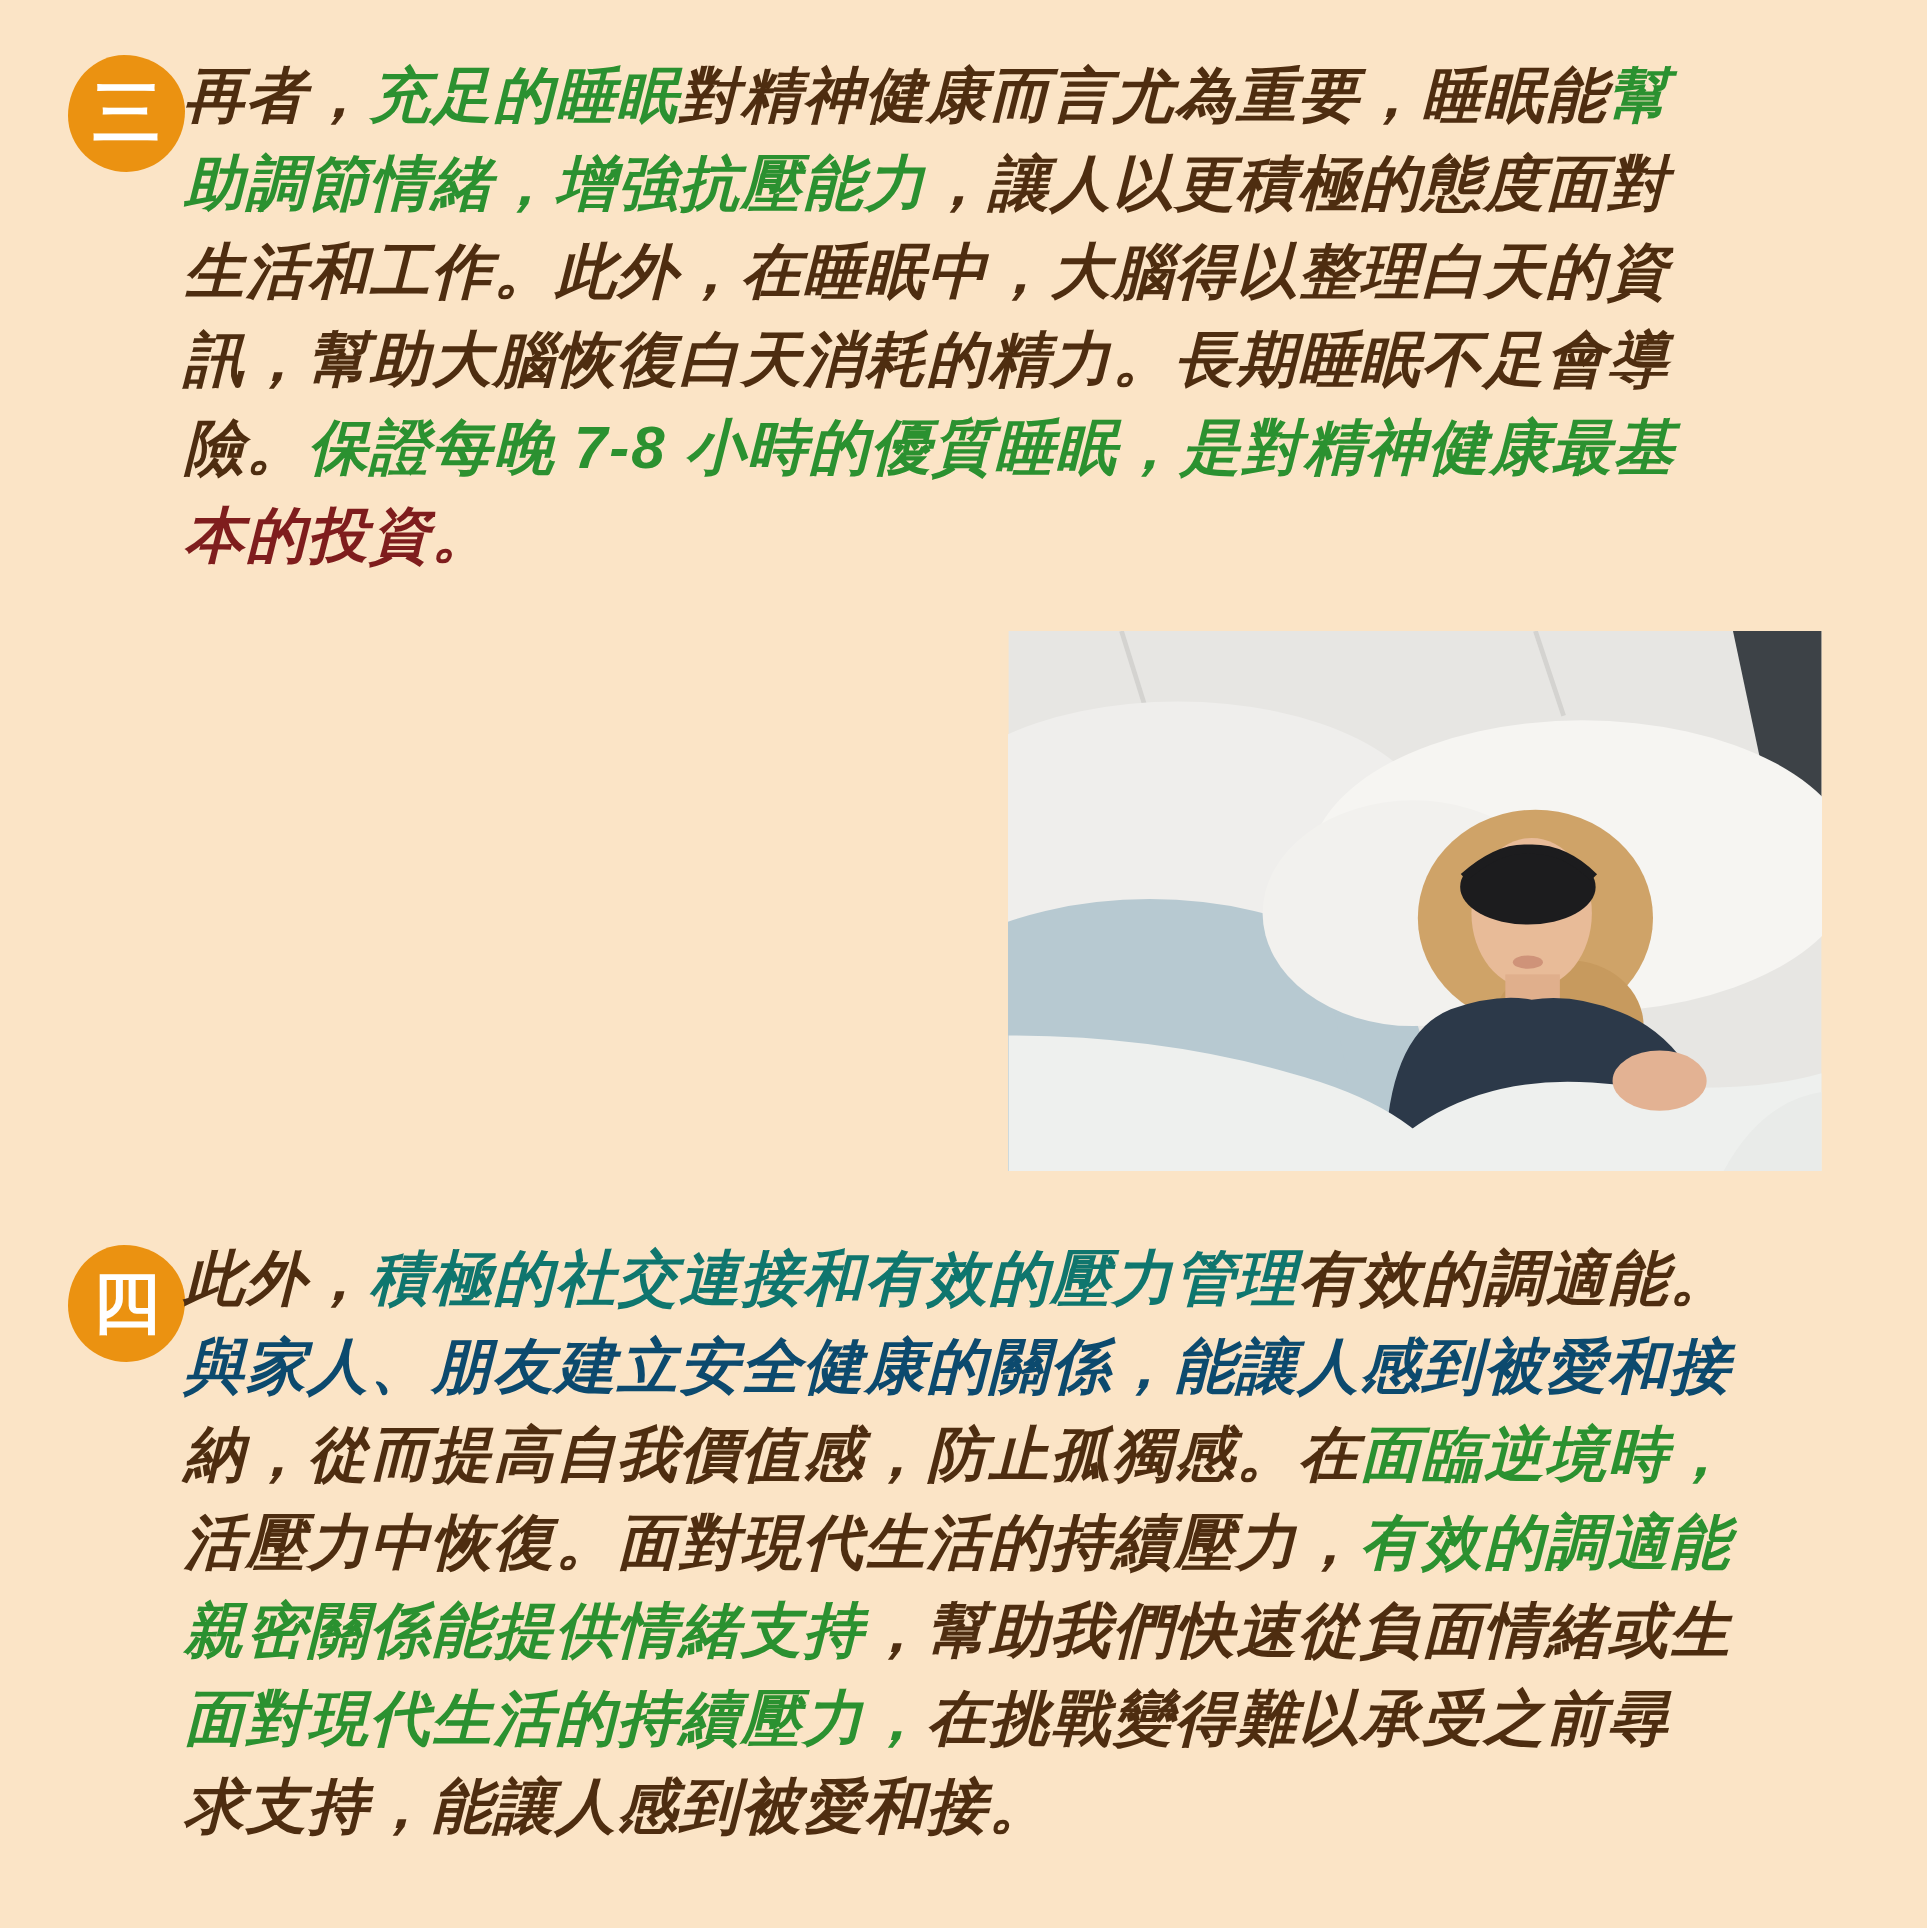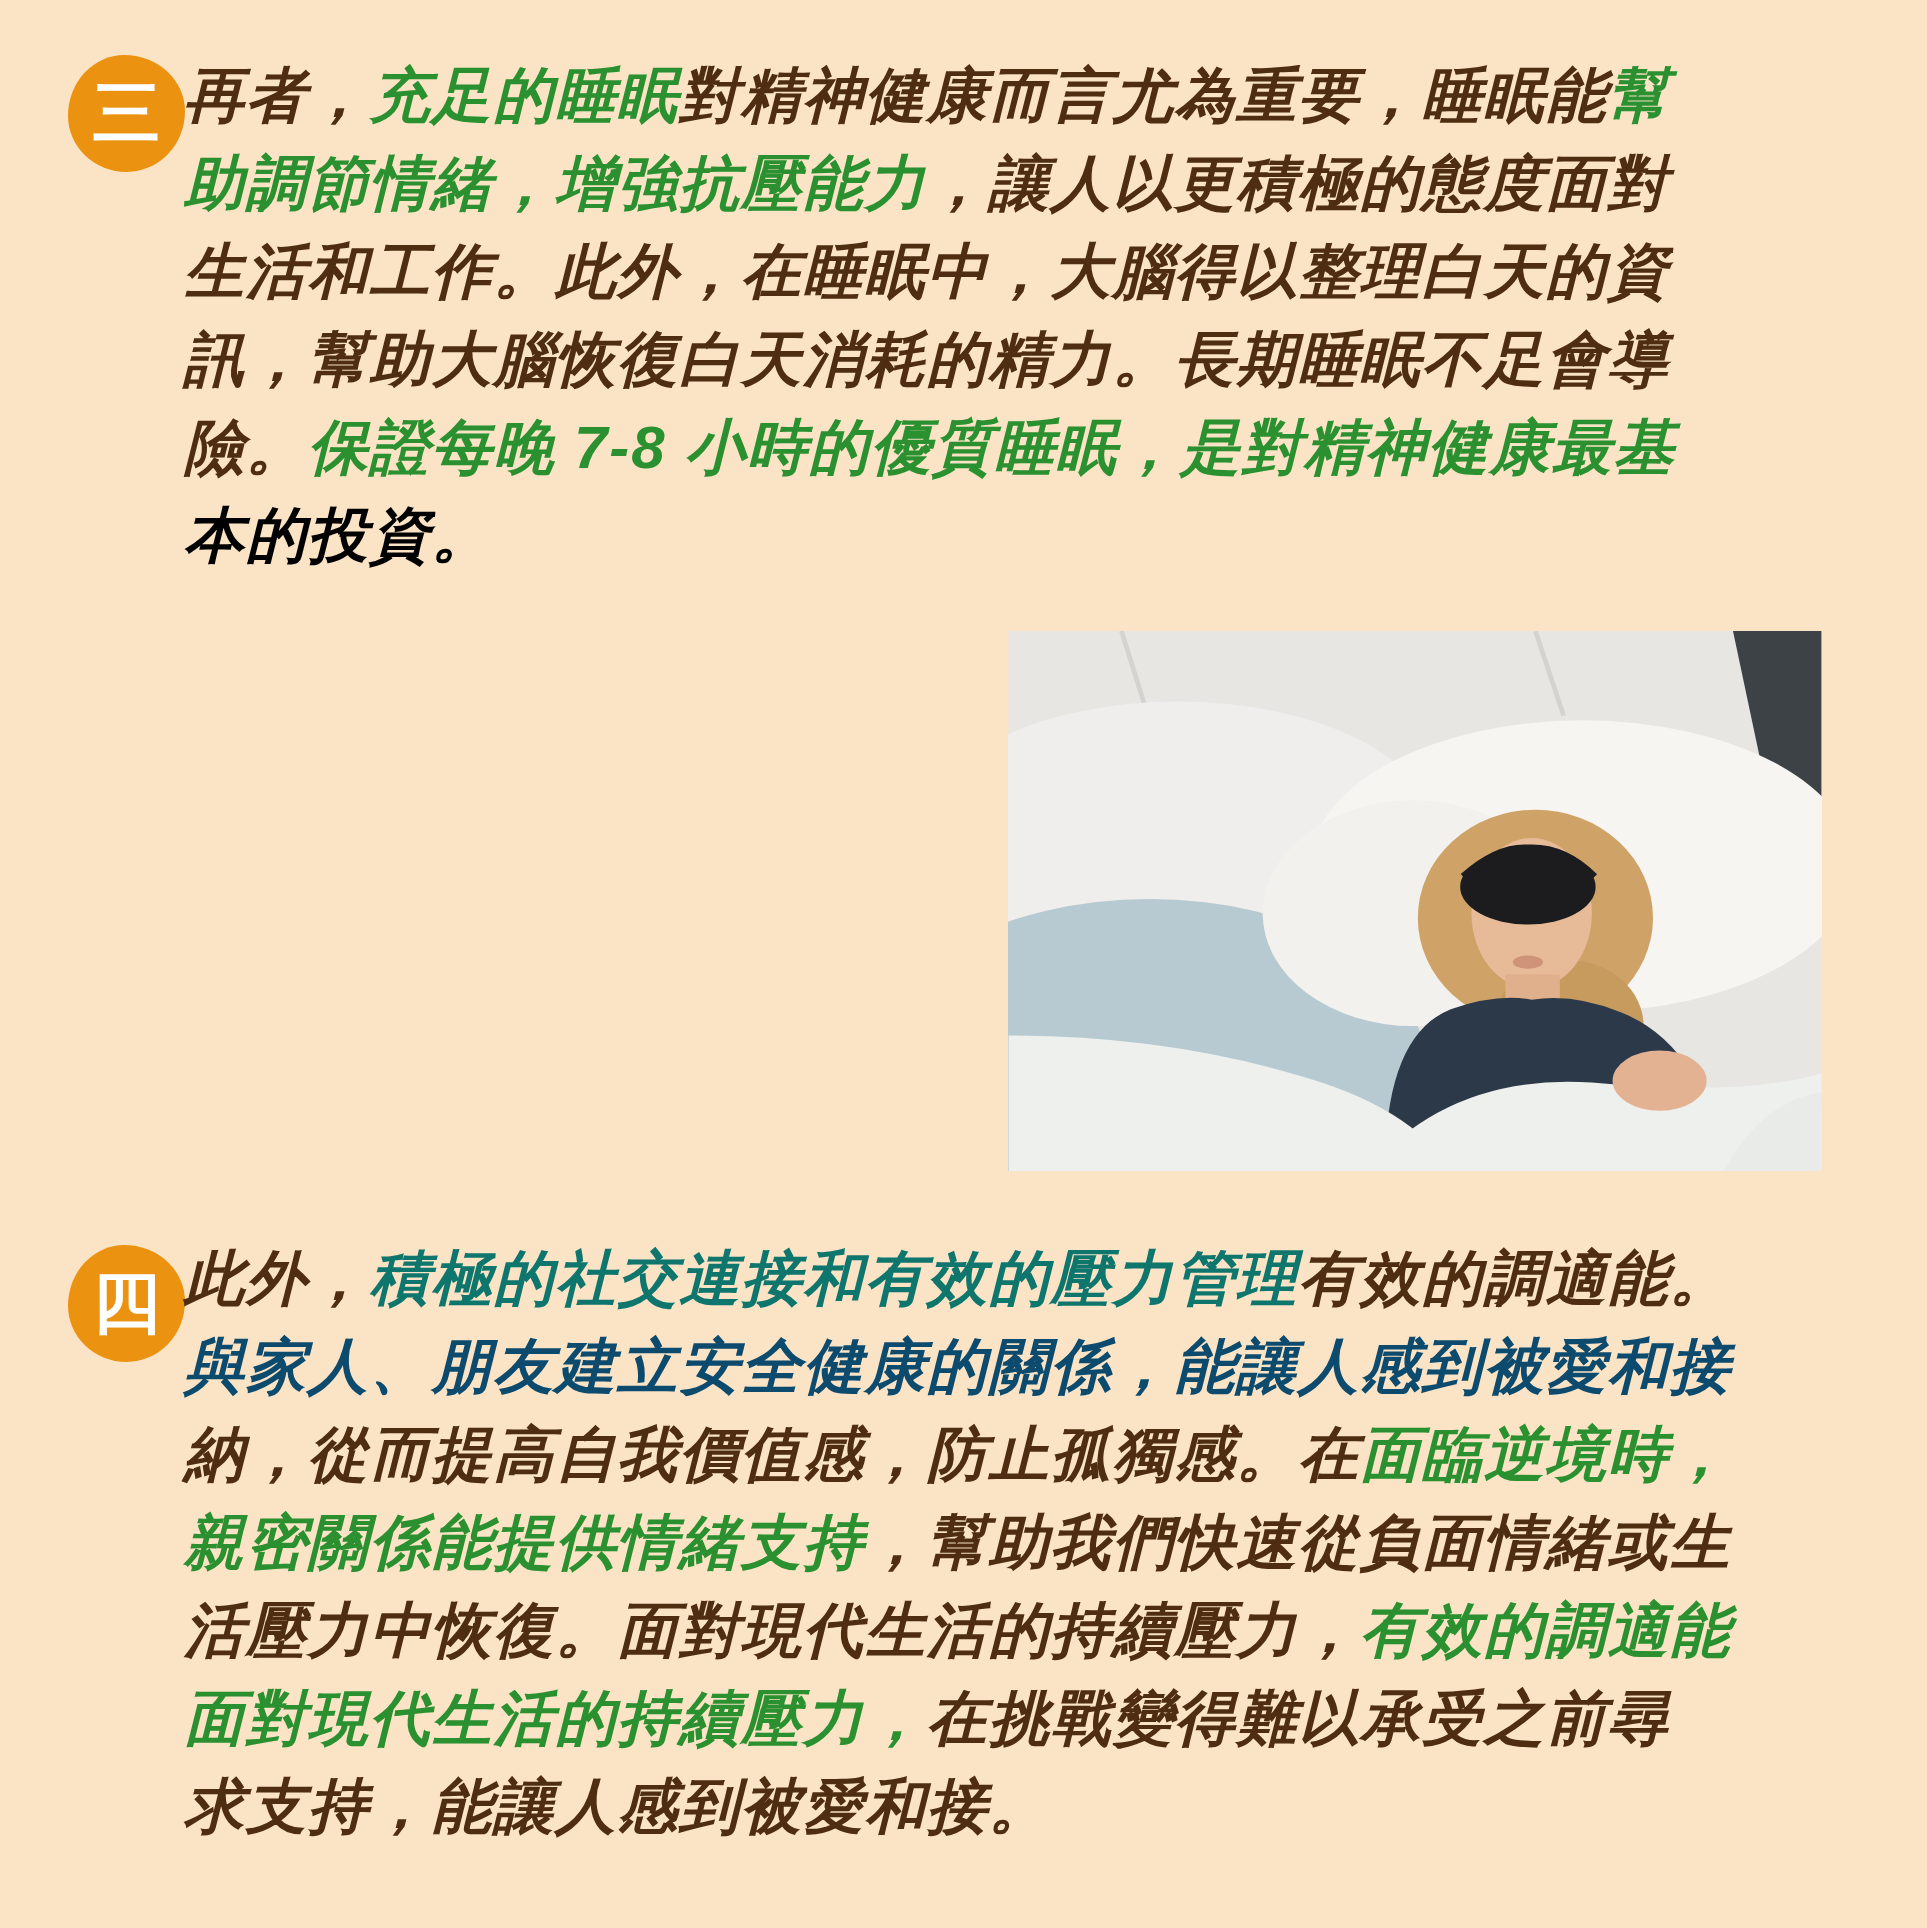--- a/index.html
+++ b/index.html
@@ -47,21 +47,21 @@
   <span>三</span>
 </div>
 
 <div class="textblock" id="text-3">
   <div>
       <div class="line"><span style="color: rgb(78, 45, 16);">再者，</span><span style="color: rgb(43, 145, 48);">充足的睡眠</span><span style="color: rgb(78, 45, 16);">對精神健康而言尤為重要，睡眠能</span><span style="color: rgb(43, 145, 48);">幫</span></div>
       <div class="line"><span style="color: rgb(43, 145, 48);">助調節情緒，增強抗壓能力</span><span style="color: rgb(78, 45, 16);">，讓人以更積極的態度面對</span></div>
       <div class="line"><span style="color: rgb(78, 45, 16);">生活和工作。此外，在睡眠中，大腦得以整理白天的資</span></div>
       <div class="line"><span style="color: rgb(78, 45, 16);">訊，幫助大腦恢復白天消耗的精力。長期睡眠不足會導</span></div>
       <div class="line"><span style="color: rgb(78, 45, 16);">險。</span><span style="color: rgb(43, 145, 48);">保證每晚 7-8 小時的優質睡眠，是對精神健康最基</span></div>
-      <div class="line"><span style="color: #000000;">本的投資。</span></div>
+      <div class="line"><span style="color: #7f1d1d;">本的投資。</span></div>
     </div>
 </div>
 
 <div id="photo">
   <svg width="814" height="540" viewBox="0 0 864 574">
 
     <rect x="0" y="0" width="864" height="574" fill="#e7e6e3"></rect>
     <line x1="120" y1="0" x2="170" y2="160" stroke="#d4d3d0" stroke-width="5"></line>
     <line x1="560" y1="0" x2="590" y2="90" stroke="#d4d3d0" stroke-width="5"></line>
 
@@ -101,19 +101,19 @@
 
 <div class="badge" id="badge-4" style="background: rgb(235, 146, 17); color: rgb(255, 255, 255);">
   <span>四</span>
 </div>
 
 <div class="textblock" id="text-4">
   <div>
       <div class="line"><span style="color: rgb(78, 45, 16);">此外，</span><span style="color: #0f766e;">積極的社交連接和有效的壓力管理</span><span style="color: rgb(78, 45, 16);">有效的調適能。</span></div>
       <div class="line"><span style="color: #0c4a6e; margin-top: 48px;">與家人、朋友建立安全健康的關係，能讓人感到被愛和接</span></div>
       <div class="line"><span style="color: rgb(78, 45, 16);">納，從而提高自我價值感，防止孤獨感。在</span><span style="color: rgb(43, 145, 48);">面臨逆境時，</span></div>
+      <div class="line"><span style="color: rgb(78, 45, 16);">活壓力中恢復。面對現代生活的持續壓力，</span><span style="color: rgb(43, 145, 48);">有效的調適能</span></div>
       <div class="line"><span style="color: rgb(43, 145, 48);">親密關係能提供情緒支持</span><span style="color: rgb(78, 45, 16);">，幫助我們快速從負面情緒或生</span></div>
-      <div class="line"><span style="color: rgb(78, 45, 16);">活壓力中恢復。面對現代生活的持續壓力，</span><span style="color: rgb(43, 145, 48);">有效的調適能</span></div>
       <div class="line"><span style="color: rgb(43, 145, 48);">面對現代生活的持續壓力，</span><span style="color: rgb(78, 45, 16);">在挑戰變得難以承受之前尋</span></div>
       <div class="line"><span style="color: rgb(78, 45, 16);">求支持，能讓人感到被愛和接。</span></div>
     </div>
 </div>
 
 
 </body></html>

